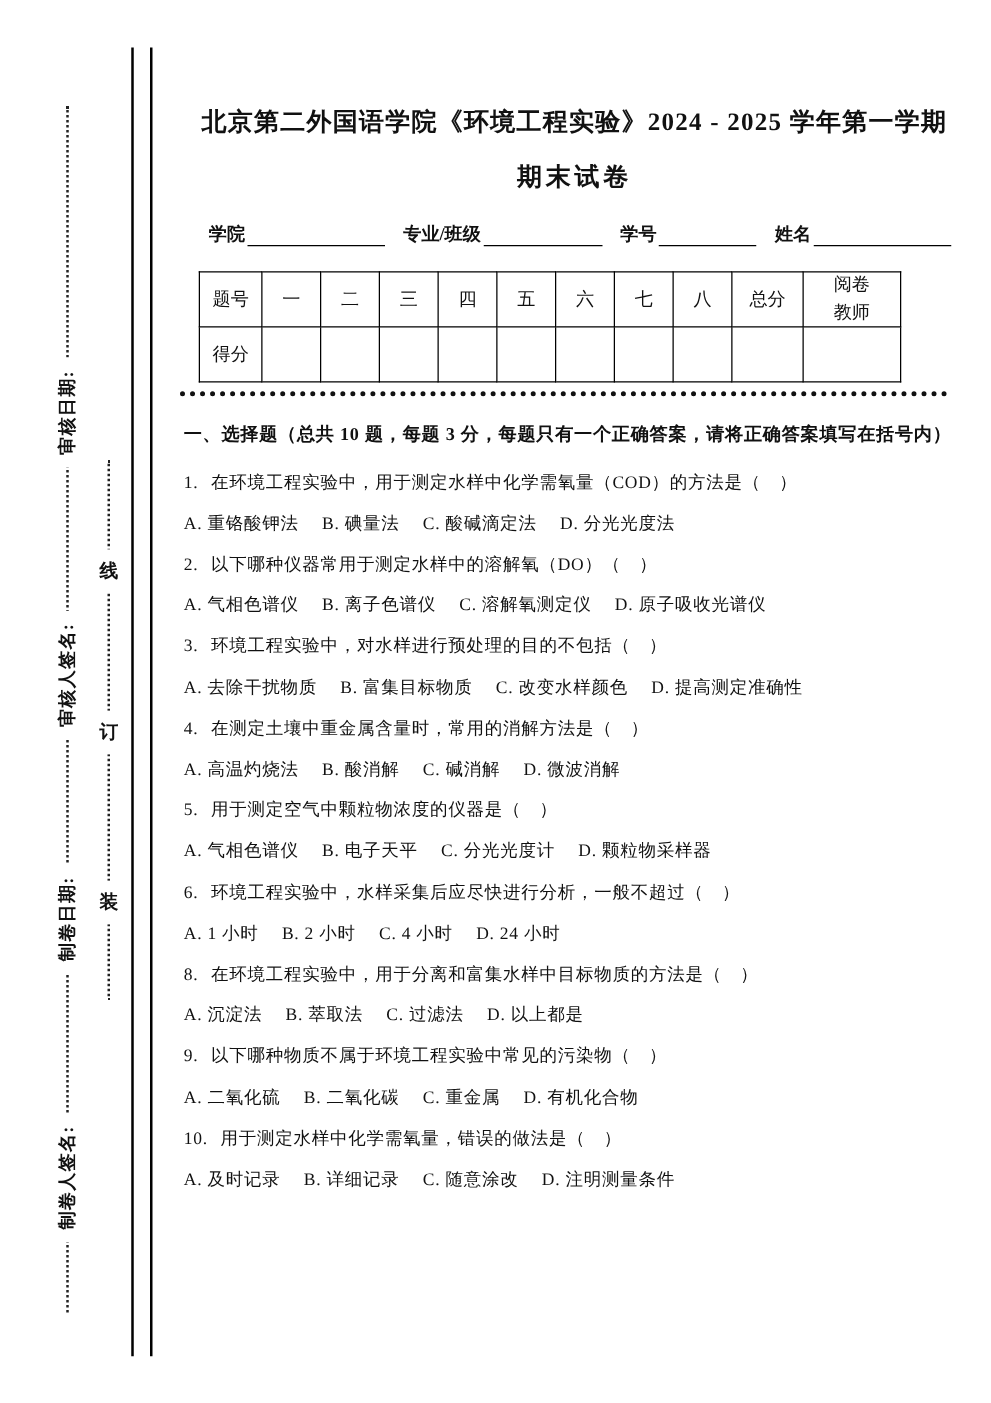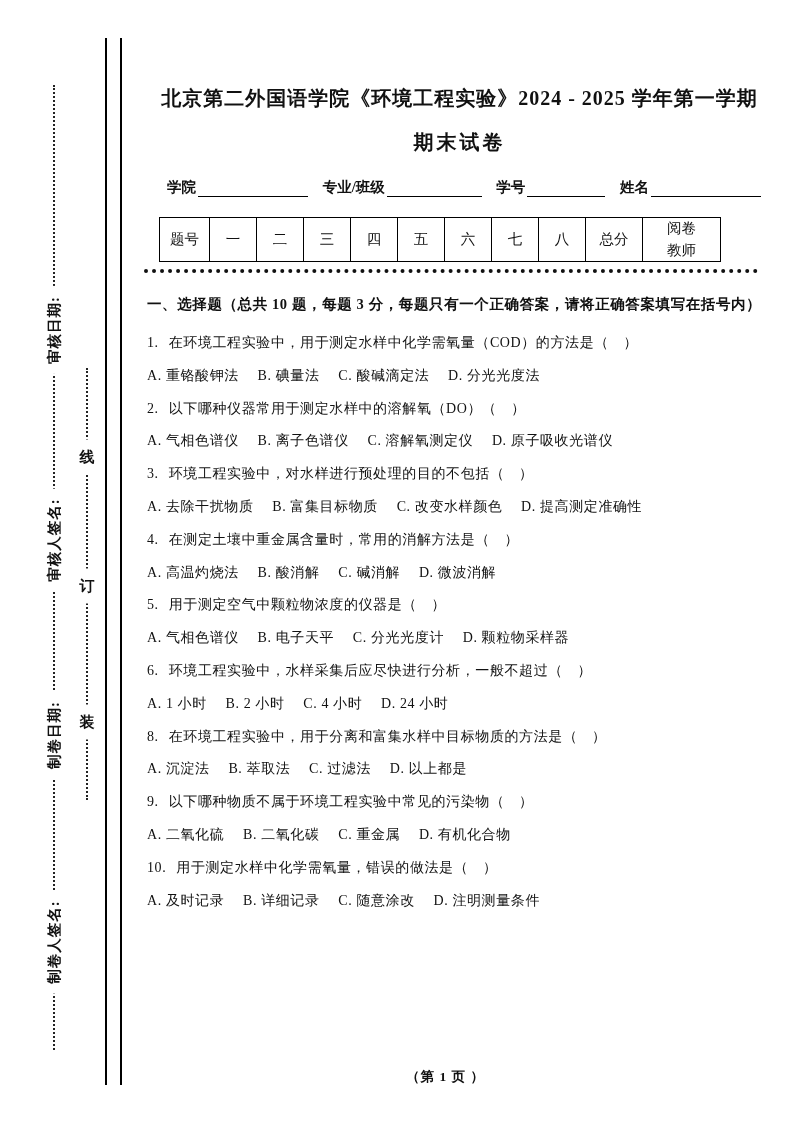--- a/index.html
+++ b/index.html
@@ -124,20 +124,33 @@
         <td class="col-num">二</td>
         <td class="col-num">三</td>
         <td class="col-num">四</td>
         <td class="col-num">五</td>
         <td class="col-num">六</td>
         <td class="col-num">七</td>
         <td class="col-num">八</td>
         <td class="col-total">总分</td>
         <td class="col-grader"><span class="grader-wrap">阅卷教师</span></td>
       </tr>
+      <tr>
+        <td>得分</td>
+        <td></td>
+        <td></td>
+        <td></td>
+        <td></td>
+        <td></td>
+        <td></td>
+        <td></td>
+        <td></td>
+        <td></td>
+        <td></td>
+      </tr>
     </tbody>
       </table>
 
     <div class="dotted-sep"></div>
 
     <div class="section-heading">一、选择题（总共 10 题，每题 3 分，每题只有一个正确答案，请将正确答案填写在括号内）</div>
 
     <div class="questions">
 
         <div class="question-block">
@@ -182,15 +195,14 @@
         </div>
 
         <div class="question-block">
           <div class="q-line"><span class="q-num">10.</span><span>用于测定水样中化学需氧量，错误的做法是（　）</span></div>
           <div class="q-line">A. 及时记录　 B. 详细记录　 C. 随意涂改　 D. 注明测量条件</div>
         </div>
       </div>
 
   </div>
 
-  <div class="footer">（第 1 页 ）</div>
 
 </div>
 
 </body></html>

